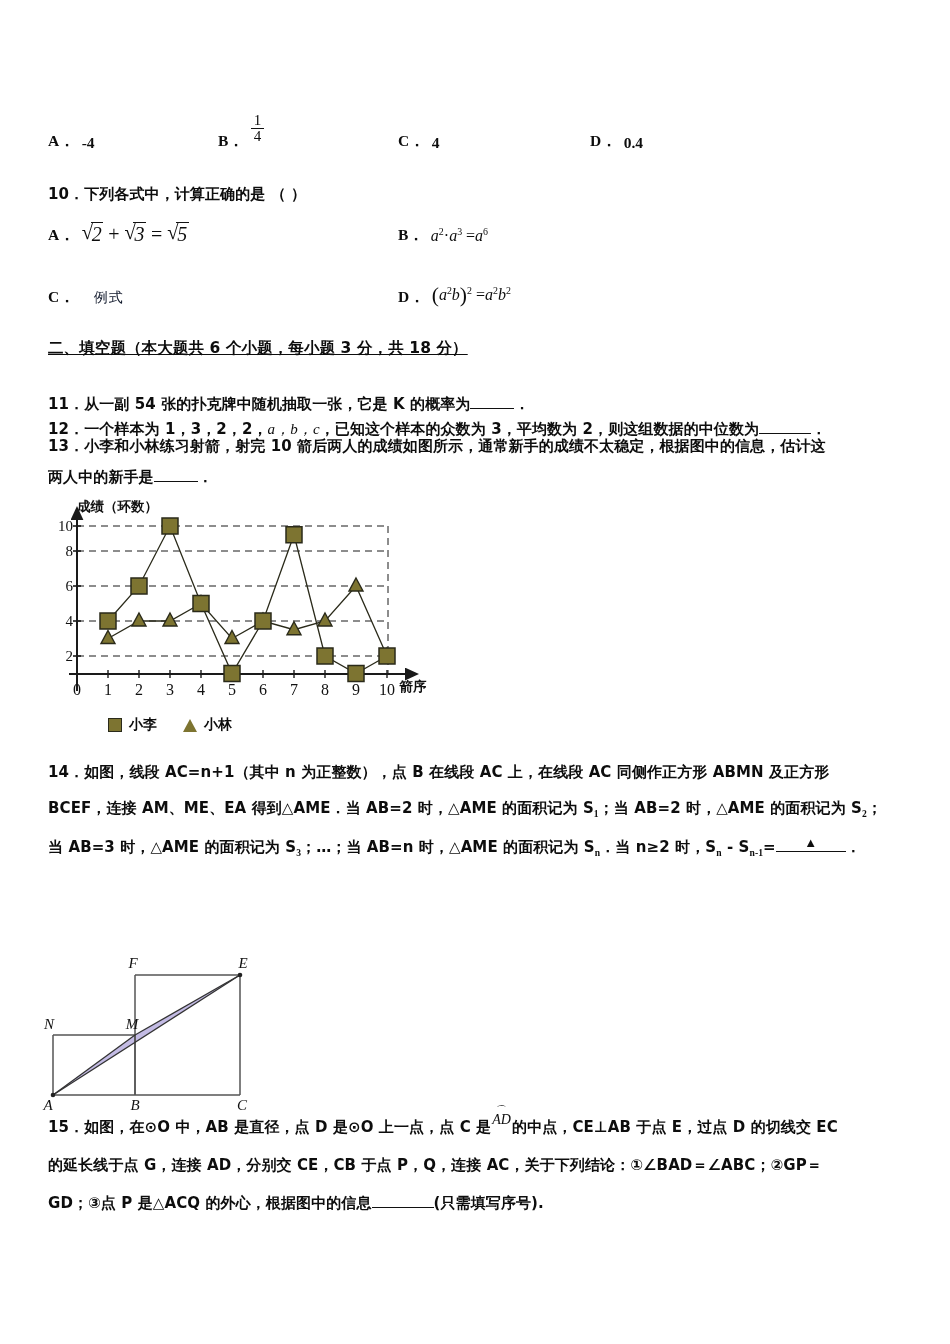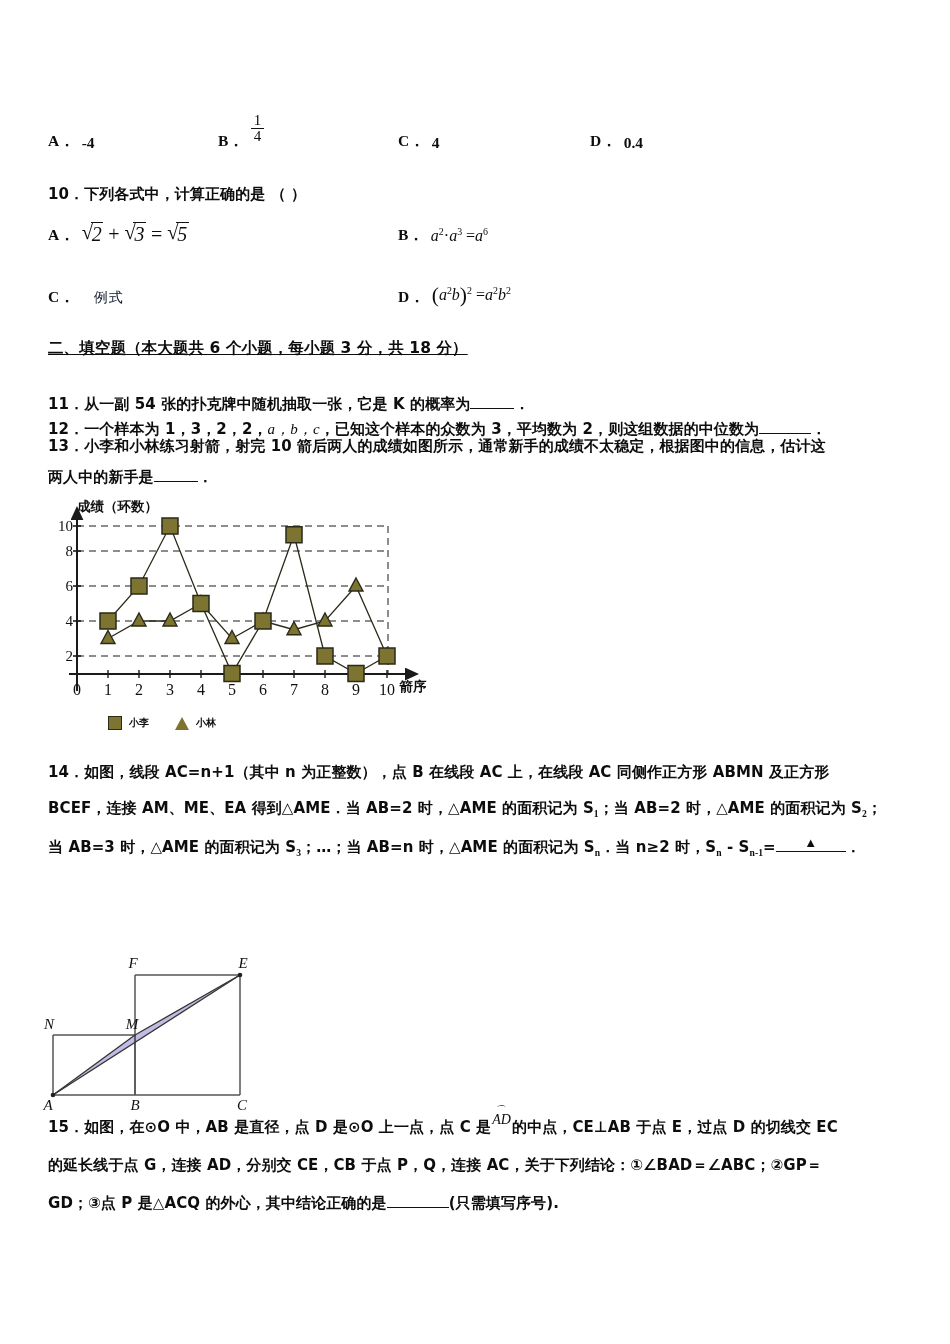--- a/index.html
+++ b/index.html
@@ -121,21 +121,21 @@
     width:12px; height:12px;
     background:#7d7431;
     border:1.4px solid #2a2a1a;
   }
   .legend .tr{
     width:0;height:0;
     border-left:7.5px solid transparent;
     border-right:7.5px solid transparent;
     border-bottom:13px solid #7d7431;
   }
-  .legend .lbl{ font-family:"DejaVu Sans","Liberation Sans",sans-serif; font-weight:bold; font-size:10px;}
+  .legend .lbl{ font-family:"DejaVu Sans","Liberation Sans",sans-serif; font-weight:bold; font-size:14px;}
 
   
   .geo-wrap{
     position:absolute;
     left:40px;
     top:925px;
     width:260px;
     height:185px;
   }
 
@@ -397,16 +397,16 @@
     </svg>
   </div>
 
   <div class="qline" style="top:1112px;">
     <span class="bold-cn">15．如图，在⊙O 中，AB 是直径，点 D 是⊙O 上一点，点 C 是</span><span class="arc-ad"><span class="arcsym">⌒</span><span>AD</span></span><span class="bold-cn">的中点，CE⊥AB 于点 E，过点 D 的切线交 EC</span>
   </div>
 
   <div class="qline bold-cn" style="top:1156px;">的延长线于点 G，连接 AD，分别交 CE，CB 于点 P，Q，连接 AC，关于下列结论：①∠BAD＝∠ABC；②GP＝</div>
 
   <div class="qline" style="top:1194px;">
-    <span class="bold-cn">GD；③点 P 是△ACQ 的外心，其中结论正确的是</span><span class="blank b3"></span><span class="bold-cn">(只需填写序号).</span>
+    <span class="bold-cn">GD；③点 P 是△ACQ 的外心，根据图中的信息</span><span class="blank b3"></span><span class="bold-cn">(只需填写序号).</span>
   </div>
 
 </div>
 
 </body></html>

